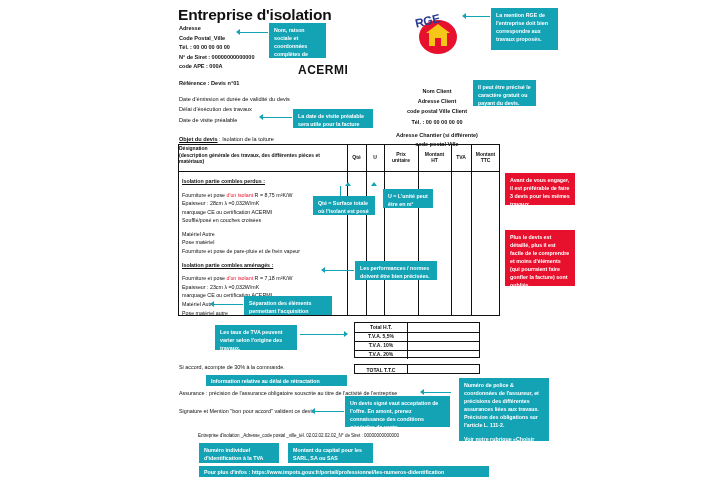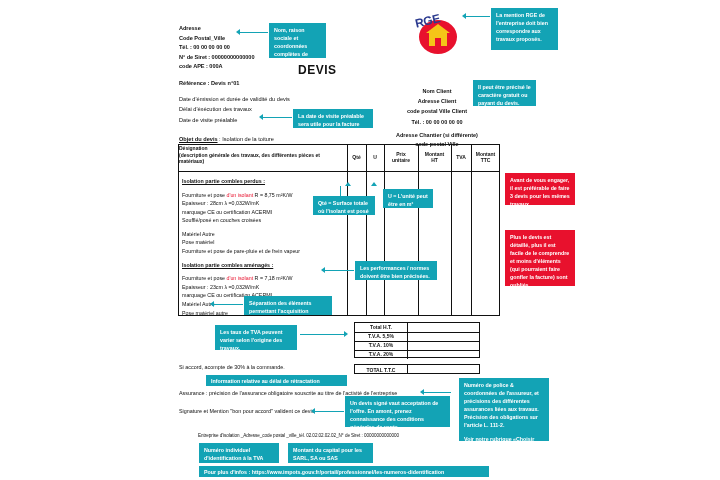--- a/index.html
+++ b/index.html
@@ -75,26 +75,27 @@
              border-left:12px solid transparent;border-right:12px solid transparent;border-bottom:9px solid #f5c518;}
   #rge .door{position:absolute;left:24px;top:30px;width:6px;height:8px;background:#e8112d;}
   #rge .txt{position:absolute;left:4px;top:6px;font-size:12px;font-weight:bold;color:#2b3a8f;
             transform:rotate(-13deg);letter-spacing:-0.3px;}
 </style>
 </head>
 <body>
 
 <div class="sheet">
 
+  <div class="abs" id="company-title">Entreprise d'isolation</div>
   <div class="abs" id="company-block" style="white-space:pre-line;">Adresse
 Code Postal_Ville
 Tél. : 00 00 00 00 00
 N° de Siret : 00000000000000
 code APE : 000A</div>
-  <div class="abs" id="devis-title">DEVIS</div>
+  <div class="abs" id="devis-title">ACERMI</div>
 
   <div class="abs" id="rge">
     <div class="disc"></div>
     <div class="roof"></div>
     <div class="house"></div>
     <div class="door"></div>
     <div class="txt">RGE</div>
   </div>
 
   <div class="callout" style="left:269px;top:23px;width:57px;height:35px;">Nom, raison sociale et coordonnées complètes de l'entreprise.</div>

